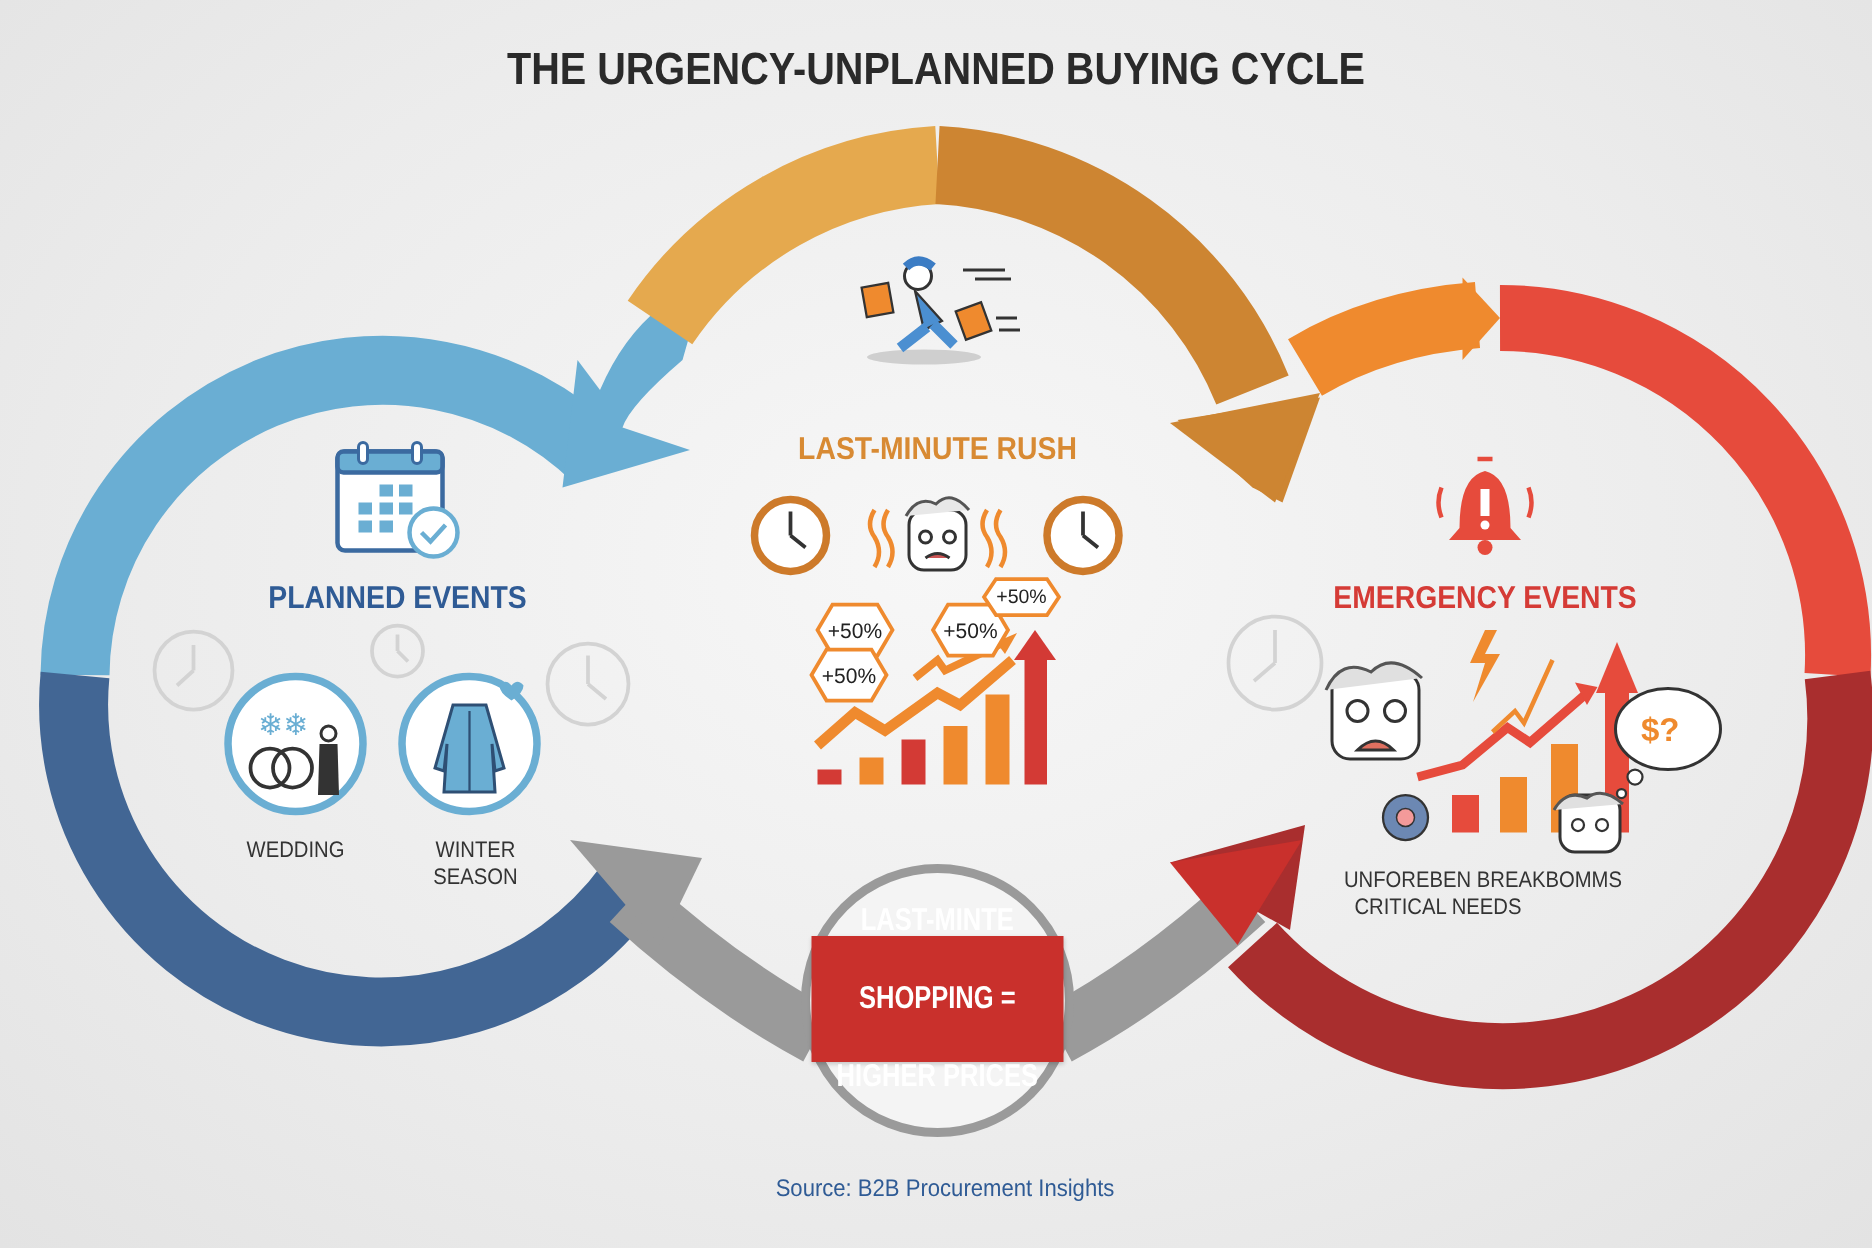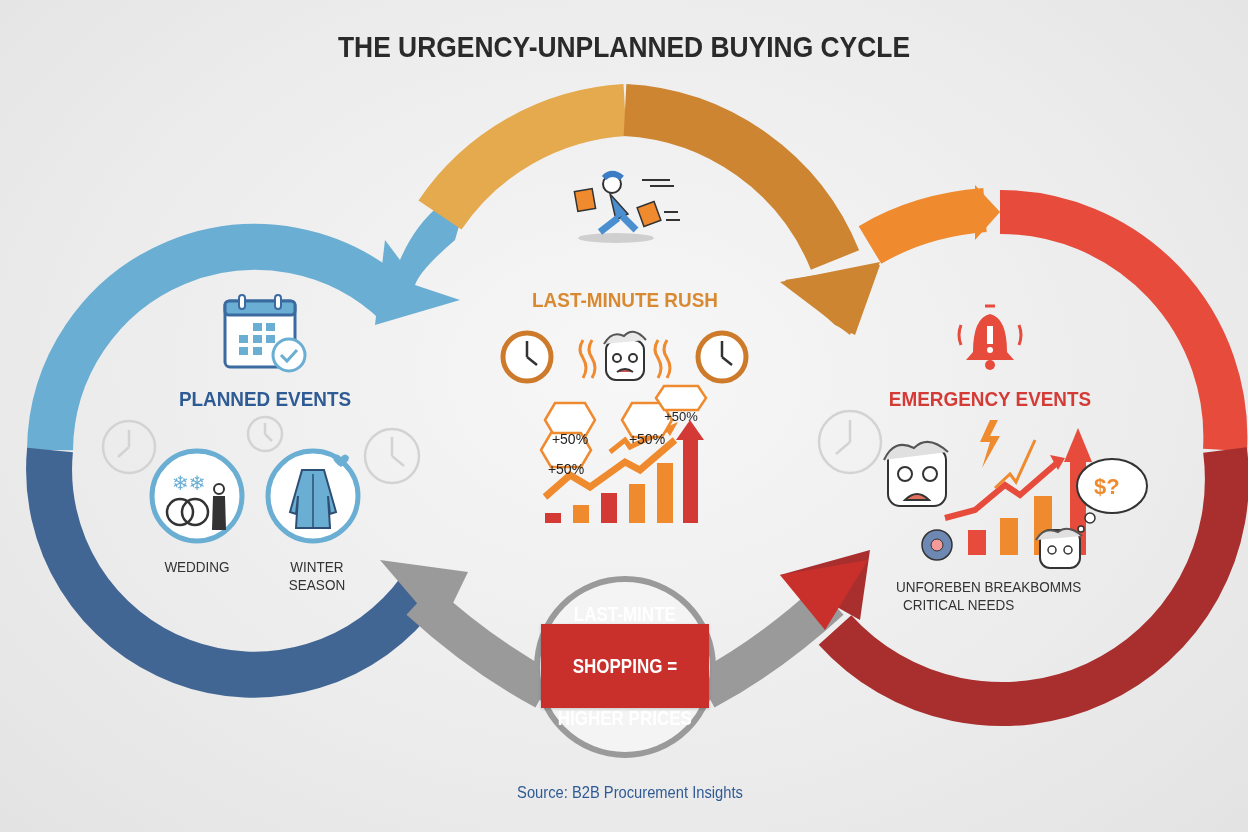--- a/index.html
+++ b/index.html
@@ -12,21 +12,21 @@
   #title {
     left:0; top:30px; width:1248px; text-align:center;
     font-size:30px; font-weight:bold; color:#2a2a2a; letter-spacing:0px;
     transform: scaleX(0.88);
   }
   svg#diagram { position:absolute; left:0; top:0; }
   .label-blue { color:#2f5b95; font-weight:bold; font-size:21px; text-align:center; transform:scaleX(0.9); }
   .label-orange { color:#d88a33; font-weight:bold; font-size:21px; text-align:center; transform:scaleX(0.9); }
   .label-red { color:#d53b36; font-weight:bold; font-size:21px; text-align:center; transform:scaleX(0.9); }
   .small-label { color:#333; font-size:15px; text-align:center; line-height:18px; transform:scaleX(0.9); }
-  .hex-label { font-size:14px; color:#222; text-align:center;margin-top:19px; }
+  .hex-label { font-size:14px; color:#222; text-align:center; }
   #callout {
     left:541px; top:624px; width:168px; height:84px; background:#c9302c;
     color:#fff; font-weight:bold; font-size:21px; line-height:26px; text-align:center;
     display:flex; align-items:center; justify-content:center; white-space:pre-line;
     box-shadow:0 1px 3px rgba(0,0,0,0.2);
   }
   #callout span { transform:scaleX(0.9); display:inline-block; }
   #source { left:0; top:784px; width:1260px; text-align:center; color:#2f5b95; font-size:16px; transform:scaleX(0.92); }
   .em-text { color:#333; font-size:15px; line-height:18px; transform:scaleX(0.9); transform-origin:left; }
   .bubble-text { color:#ef8a2e; font-weight:bold; font-size:22px; }

